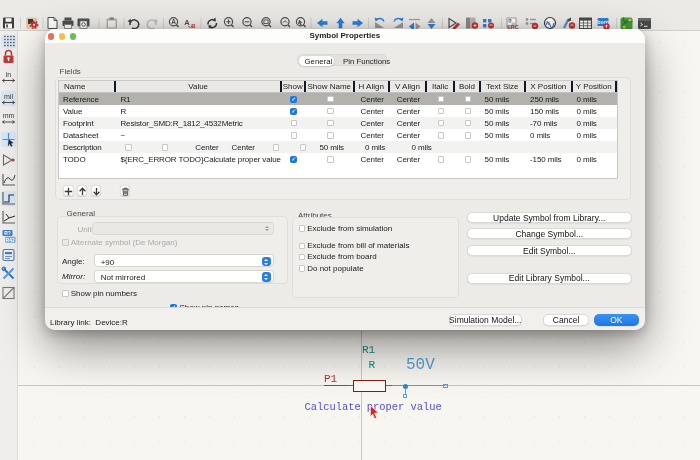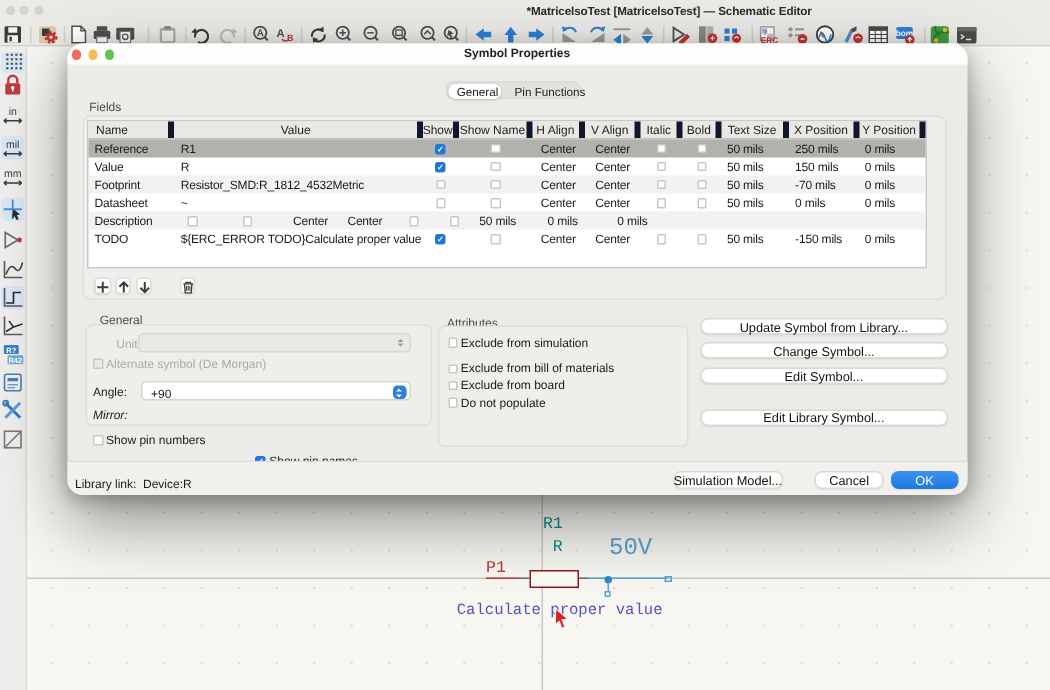--- a/index.html
+++ b/index.html
@@ -36,21 +36,21 @@
 #tabs { position:absolute; left:252px; top:25px; width:90px; height:11.5px; background:#E4E2DF; border-radius:5px; font-size:7.8px; color:#222; border:0.5px solid #DBD9D6;}
 #tabsel { position:absolute; left:0.5px; top:0.5px; width:35px; height:10px; background:#FFFFFF; border-radius:4.5px; box-shadow:0 0.5px 1.5px rgba(0,0,0,0.25); }
 .tabtxt { position:absolute; top:1.8px; white-space:nowrap; }
 
 .grouplabel { position:absolute; font-size:8px; color:#4A4A4A; }
 .groupbox { position:absolute; background:#EFEEEB; border:0.7px solid #E0DEDB; border-radius:5px; }
 
 
 #tbl { position:absolute; left:13px; top:51px; width:560px; height:98.5px; background:#FFFFFF; border:0.5px solid #C9C8C6; font-size:8px; color:#1a1a1a; }
 .hrow { display:flex; height:12px; background:#E9E8E5; border-bottom:1px solid #C2C1BF; }
-.hcell { border-right:4px solid #0f172a; display:flex; align-items:center; justify-content:center; color:#222; }
+.hcell { border-right:2px solid #0f172a; display:flex; align-items:center; justify-content:center; color:#222; }
 .trow { display:flex; height:12.1px; }
 .cell { display:flex; align-items:center; overflow:hidden; white-space:nowrap; letter-spacing:-0.12px; }
 .cl { padding-left:4px; }
 .cc { justify-content:center; }
 .selrow { background:#B3B1AE; }
 .altrow { background:#F2F2F0; }
 
 
 .cb { width:6.5px; height:6.5px; border-radius:1px; background:#FFFFFF; border:0.6px solid #C9C8C5; display:inline-block; }
 .cbc { width:7px; height:7px; border-radius:2px; background:#1D76E2; border:none; position:relative; display:inline-block; }
@@ -79,26 +79,20 @@
 .btn { position:absolute; background:#FFFFFF; border:0.6px solid #DBD9D6; border-radius:5px; font-size:8.5px; color:#111;
   display:flex; align-items:center; justify-content:center; box-shadow:0 0.5px 1px rgba(0,0,0,0.10); white-space:nowrap; }
 #okbtn { background:linear-gradient(#3C92EF,#1E78E4); color:#fff; border:none; }
 
 #botbar { position:absolute; left:0; bottom:0; width:100%; height:23px; background:#F1F0ED; border-top:1px solid #DDDBD8; border-radius:0 0 10px 10px; }
 </style>
 </head>
 <body>
 <div id="app">
 
-  <div id="titlebar">
-    <div class="tl" style="left:4px;"></div>
-    <div class="tl" style="left:13px;"></div>
-    <div class="tl" style="left:23px;"></div>
-    <div id="wintitle">*MatricelsoTest [MatricelsoTest] — Schematic Editor</div>
-  </div>
   <div id="toolbar"><svg id="tbsvg" width="700" height="17" viewBox="0 0 700 17">
 <rect x="3" y="3.5" width="11" height="11" rx="1" fill="#3C3C3C"></rect>
 <rect x="5.5" y="4.2" width="6" height="3.6" fill="#F5F4F2"></rect>
 <rect x="5" y="9.5" width="7" height="5" fill="#F5F4F2"></rect>
 <rect x="6.3" y="10.5" width="1.6" height="3" fill="#3C3C3C"></rect>
 <line x1="20.5" y1="3.5" x2="20.5" y2="14.5" stroke="#D2D0CD" stroke-width="1"></line>
 <rect x="26" y="3.5" width="11.5" height="11.5" rx="2" fill="#D9CBA4"></rect>
 <rect x="28" y="5" width="5" height="5" fill="#3A3A3A"></rect>
 <circle cx="34" cy="10.8" r="3" fill="#C43333"></circle>
 <circle cx="34" cy="10.8" r="3.6" fill="none" stroke="#C43333" stroke-width="1.5" stroke-dasharray="1.6 1.45"></circle>
@@ -466,20 +460,24 @@
     <div class="combo dis" style="left:46.5px; top:193px; width:182.5px;">
         <div class="gstep" style="position:absolute;right:0;top:0;width:14px;height:100%;"></div>
       </div>
     <div class="cbrow dislbl" style="left:17px; top:208.8px;"><span class="cb" style="vertical-align:-1px; background:#E9E8E5;"></span>&nbsp;Alternate symbol (De Morgan)</div>
     <div class="lbl" style="left:17px; top:227.5px;">Angle:</div>
     <div class="combo" style="left:48.7px; top:225.3px; width:180px;">
         <span class="txt">+90</span>
         <span class="step"></span>
       </div>
     <div class="lbl" style="left:17px; top:242.8px;font-style:italic;">Mirror:</div>
+    <div class="combo" style="left:48.7px; top:240.5px; width:180px;">
+        <span class="txt">Not mirrored</span>
+        <span class="step"></span>
+      </div>
     <div class="cbrow" style="left:17px; top:259.5px;"><span class="cb" style="vertical-align:-1px;"></span>&nbsp;Show pin numbers</div>
     <div class="cbrow" style="left:125.3px; top:274px;"><span class="cbc" style="vertical-align:-1px;"></span>&nbsp;Show pin names</div>
 
     <div class="grouplabel" style="left:253px; top:182px;">Attributes</div>
     <div class="groupbox" style="left:247px; top:187.7px; width:167px; height:81px;"></div>
     <div class="cbrow" style="left:253.5px; top:194.5px;"><span class="cb" style="vertical-align:-1px;"></span>&nbsp;Exclude from simulation</div>
     <div class="cbrow" style="left:253.5px; top:212px;"><span class="cb" style="vertical-align:-1px;"></span>&nbsp;Exclude from bill of materials</div>
     <div class="cbrow" style="left:253.5px; top:223.2px;"><span class="cb" style="vertical-align:-1px;"></span>&nbsp;Exclude from board</div>
     <div class="cbrow" style="left:253.5px; top:234.6px;"><span class="cb" style="vertical-align:-1px;"></span>&nbsp;Do not populate</div>
 

